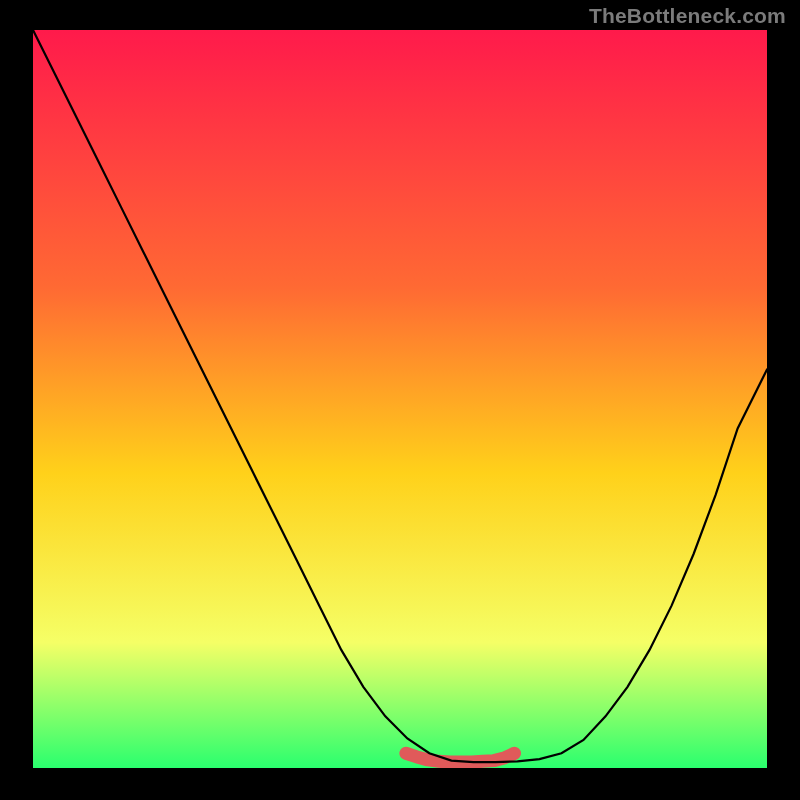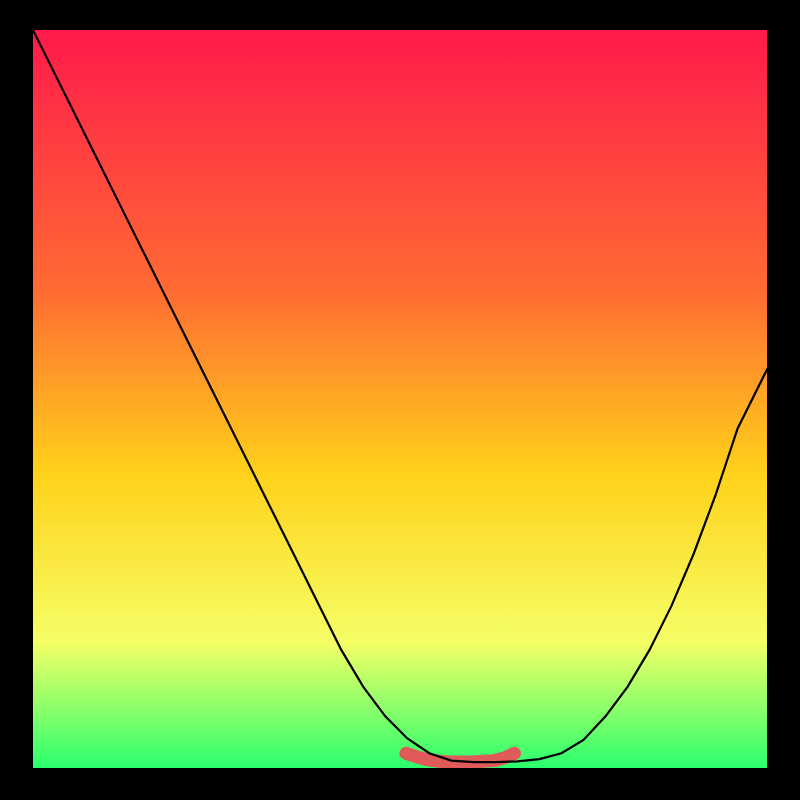--- a/index.html
+++ b/index.html
@@ -36,20 +36,21 @@
   svg {
     display: block;
     width: 100%;
     height: 100%;
   }
 </style>
 </head>
 <body>
 
 <div class="frame">
+  <div class="watermark">TheBottleneck.com</div>
 
   <div class="plot-wrap">
     <svg id="svg-plot" viewBox="0 0 734 738" preserveAspectRatio="none">
       <defs>
         <linearGradient id="bg-grad" x1="0" y1="0" x2="0" y2="1">
           <stop id="g0" offset="0%" stop-color="#ff1a4b"></stop>
           <stop id="g1" offset="35%" stop-color="#ff6a33"></stop>
           <stop id="g2" offset="60%" stop-color="#ffd11a"></stop>
           <stop id="g3" offset="83%" stop-color="#f5ff66"></stop>
           <stop id="g4" offset="100%" stop-color="#2aff6e"></stop>

